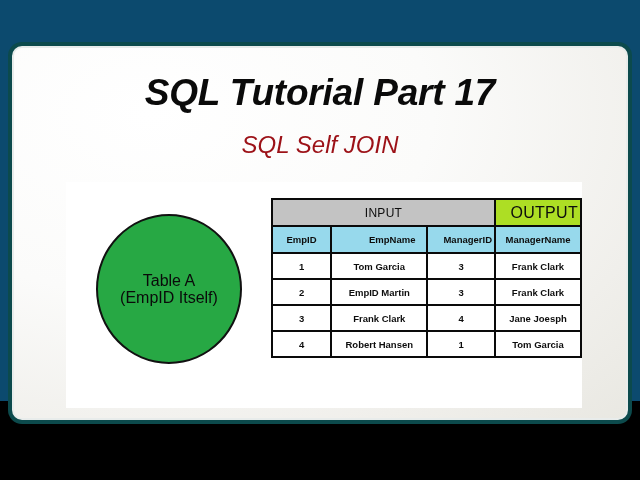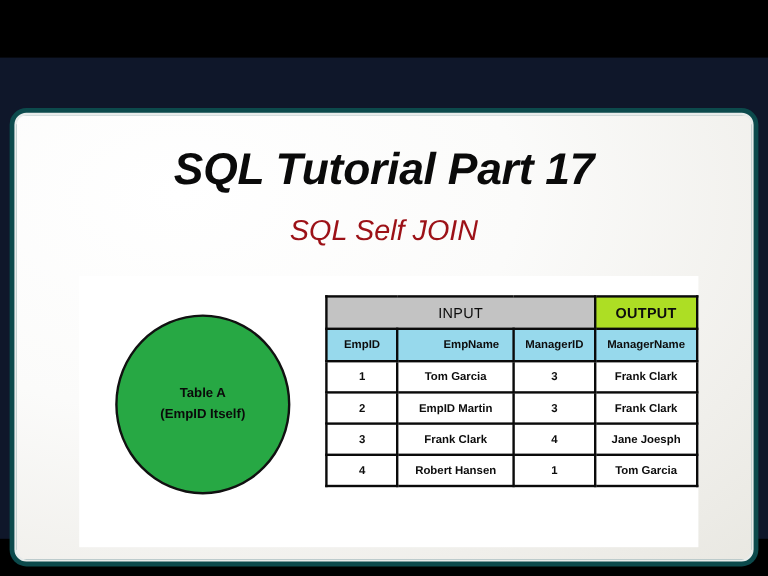--- a/index.html
+++ b/index.html
@@ -12,22 +12,21 @@
     height: 480px;
     overflow: hidden;
     font-family: "Liberation Sans", sans-serif;
   }
 
   
   #video-frame {
     position: relative;
     width: 640px;
     height: 401px;
-    background: #0f172a;
-    margin-top: 48px;
+    background: #0c4a6e;
   }
 
   
   #slide {
     position: absolute;
     left: 8px;
     top: 42px;
     width: 624px;
     height: 382px;
     box-sizing: border-box;
@@ -95,22 +94,22 @@
     border-radius: 50%;
     background: #27a844;
     border: 2px solid #111111;
     box-sizing: border-box;
     display: flex;
     flex-direction: column;
     align-items: center;
     justify-content: center;
   }
   #table-a-circle .cline {
-    font-size: 11px;
-    font-weight: bold;
+    font-size: 16px;
+    font-weight: normal;
     color: #0a0a0a;
     line-height: 17px;
   }
 
   
   #join-table {
     position: absolute;
     left: 205px;
     top: 16px;
     border-collapse: collapse;
@@ -130,32 +129,33 @@
   }
   #join-table .group-input {
     background: #c3c3c3;
     font-size: 12px;
     font-weight: normal;
     height: 25px;
     letter-spacing: 0.3px;
   }
   #join-table .group-output {
     background: #adde24;
-    font-size: 12px;
-    font-weight: bold;
+    font-size: 16px;
+    font-weight: normal;
     height: 25px;
     letter-spacing: 0.3px;
+    text-align: right;
   }
   #join-table .colhead {
     background: #97d9ec;
     height: 25px;
   }
   #join-table .c-empid    { width: 68px; }
   #join-table .c-empname  { width: 76px; padding-left: 28px; }
-  #join-table .c-mgrid    { width: 70px; }
+  #join-table .c-mgrid    { width: 70px; text-align: right; }
   #join-table .c-mgrname  { width: 88px; }
 </style>
 </head>
 <body>
 
 <div id="video-frame">
 
   <div id="slide">
     <div id="slide-inner">
 

